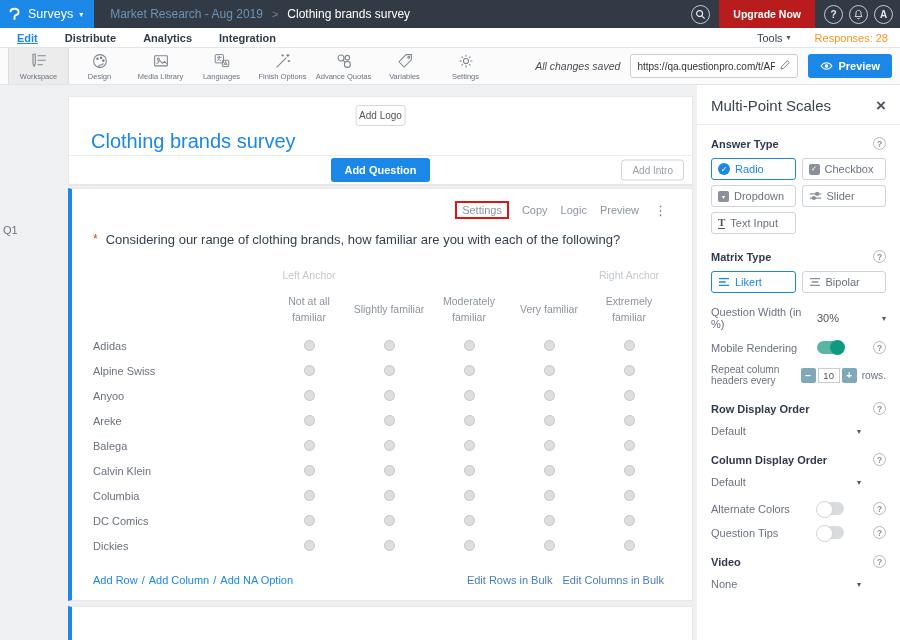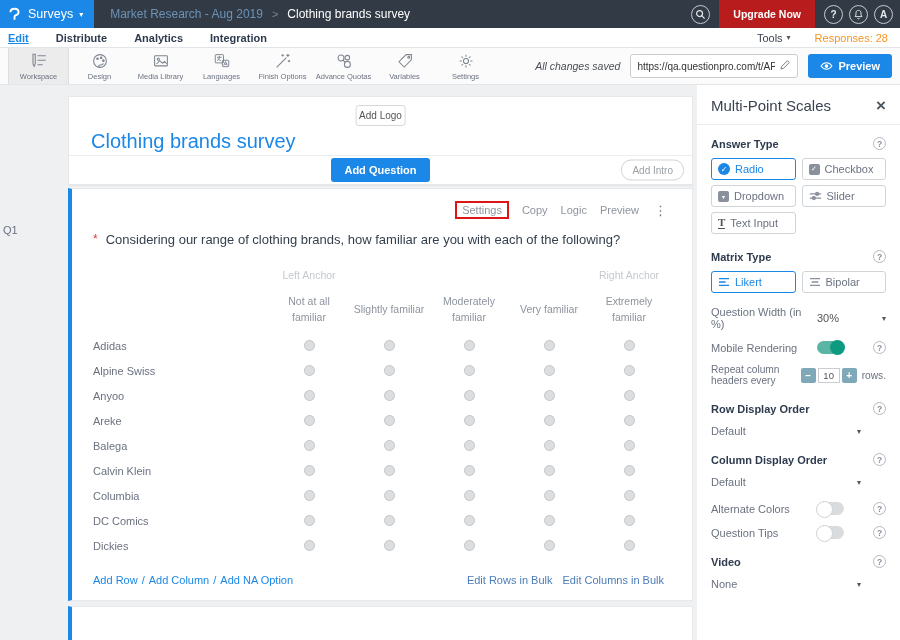--- a/index.html
+++ b/index.html
@@ -14,21 +14,21 @@
   .crumb{margin-left:16px;font-size:12px;color:#6b93b8}
   .crumb-sep{margin:0 9px;font-size:11px;color:#7c8795}
   .crumb-page{font-size:12px;color:#fff}
   .topbar-right{margin-left:auto;display:flex;align-items:center;gap:6px;padding-right:7px}
   .circle-btn{width:19px;height:19px;border:1.5px solid #c6ccd3;border-radius:50%;display:flex;align-items:center;justify-content:center;color:#e6e9ec;font-size:10px;font-weight:bold;background:transparent}
   .upgrade{background:#b91c1c;color:#fff;font-size:10.5px;font-weight:bold;border:none;border-radius:10px;padding:22px 14px;margin:0 3px}
 
   
   .nav{position:absolute;left:0;top:28px;width:900px;height:20px;background:#fff;border-bottom:1px solid #e2e5e8;display:flex;align-items:center;font-size:11px;z-index:5}
   .nav-item{margin-left:27px;color:#2e3a4d;font-weight:bold;cursor:pointer}
-  .nav-item:first-child{margin-left:8px}
+  .nav-item:first-child{margin-left:17px}
   .nav-item.active{color:#1b87e6;text-decoration:underline}
   .nav-right{margin-left:auto;display:flex;align-items:center;gap:24px;padding-right:12px}
   .tools{color:#3a4451;display:flex;align-items:center;gap:4px}
   .caret-d{font-size:8px;color:#555}
   .responses{color:#f7941e}
 
   
   .toolbar{position:absolute;left:0;top:48px;width:900px;height:37px;background:#fbfbfc;border-bottom:1px solid #e2e5e8;display:flex;align-items:stretch;padding-left:8px;z-index:5}
   .tool{width:61px;display:flex;flex-direction:column;align-items:center;justify-content:center;gap:2px;color:#6b7280;font-size:7.5px;cursor:pointer}
   .tool.active{background:#ececec;border-left:1px solid #dcdee0;border-right:1px solid #dcdee0}
@@ -40,21 +40,21 @@
 
   
   .main-col{position:absolute;left:68px;top:85px;width:625px}
   .q1-tag{position:absolute;left:3px;top:224px;font-size:11px;color:#6b7280}
 
   .survey-card{position:relative;margin-top:11px;height:89px;background:#fff;border:1px solid #e6e8ea;box-shadow:0 1px 1px rgba(0,0,0,.03)}
   .add-logo{position:absolute;top:8px;left:50%;transform:translateX(-50%);background:#fff;border:1px solid #d5d8db;border-radius:3px;font-size:10px;color:#555;padding:4px 3px;cursor:pointer}
   .survey-title{position:absolute;left:22px;top:33px;font-size:20px;color:#1b87e6;cursor:text}
   .survey-footer{position:absolute;left:0;right:0;bottom:0;height:29px;border-top:1px solid #ebedee;display:flex;align-items:center;justify-content:center}
   .add-question{background:#1b87e6;color:#fff;border:none;border-radius:3px;font-size:11px;font-weight:bold;padding:6px 13px;cursor:pointer}
-  .add-intro{position:absolute;right:8px;top:50%;transform:translateY(-50%);background:#fff;border:1px solid #cfd3d6;border-radius:10px;color:#9aa0a6;font-size:10px;padding:4px 10px;cursor:pointer}
+  .add-intro{position:absolute;right:8px;top:50%;transform:translateY(-50%);background:#fff;border:1px solid #cfd3d6;border-radius:3px;color:#9aa0a6;font-size:10px;padding:4px 10px;cursor:pointer}
 
   .q-card{position:relative;margin-top:3px;background:#fff;border:1px solid #e6e8ea;border-left:4px solid #1b87e6;padding-bottom:14px}
   .q-actions{display:flex;justify-content:flex-end;align-items:center;gap:13px;padding:12px 25px 0 0;font-size:11px;color:#8d949e}
   .q-action{cursor:pointer}
   .settings-hl{border:2px solid #e01414;padding:1px 5px}
   .kebab{font-size:13px;color:#6b7280;cursor:pointer;margin-left:2px}
   .q-text-row{display:flex;gap:8px;margin:13px 24px 0 21px}
   .req{color:#e53935;font-size:12px;line-height:1.3}
   .q-text{font-size:13px;color:#333f4d;cursor:text}
 

